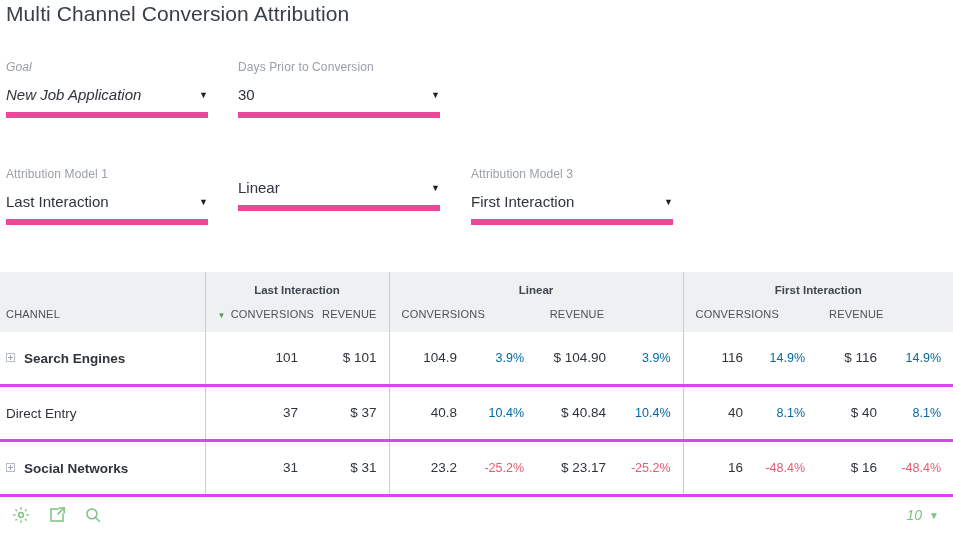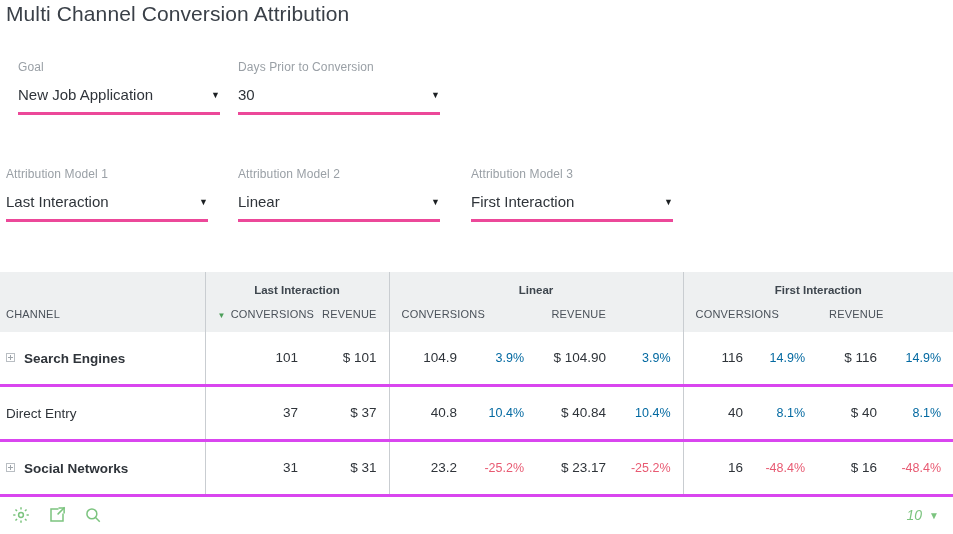--- a/index.html
+++ b/index.html
@@ -37,21 +37,21 @@
     font-size: 12px;
     color: #9aa0a6;
     font-weight: 400;
     letter-spacing: 0.1px;
     line-height: 14px;
     white-space: nowrap;
   }
   .select-control {
     position: relative;
     margin-top: 11px;
-    border-bottom: 3px solid #ec4899;
+    border-bottom: 6px solid #ec4899;
     padding-bottom: 7px;
     display: flex;
     align-items: center;
     justify-content: space-between;
   }
   .select-value {
     font-size: 15px;
     color: #2f343a;
     line-height: 20px;
     white-space: nowrap;
@@ -93,21 +93,21 @@
     font-size: 11px;
     font-weight: normal;
     color: #4a5159;
     padding: 6px 12px 12px 12px;
     vertical-align: bottom;
     letter-spacing: 0.2px;
     white-space: nowrap;
     margin-left: 6px;
   }
   .sub-row th.left { text-align: left; padding-left: 6px; }
-  .sub-row th.right { text-align: right; }
+  .sub-row th.right { text-align: center; }
 
   .divider-left { border-left: 1px solid #c9cdd1 !important; }
 
   tbody tr { height: 35px; }
   tbody td {
     border-bottom: 3px solid #d946ef;
     font-size: 13.5px;
     color: #2f343a;
     padding: 18px 12px;
     height: 35px;
@@ -171,21 +171,21 @@
 </style>
 </head>
 <body>
 
 <div class="page">
 
   <div class="title">Multi Channel Conversion Attribution</div>
 
   <div class="selector-row row1">
 
-    <div class="select-field" style="left:18px; width:202px;">
+    <div class="select-field" style="left:6px; width:202px;font-style:italic;">
       <div class="select-label">Goal</div>
       <div class="select-control">
         <span class="select-value">New Job Application</span>
         <span class="caret">▼</span>
       </div>
     </div>
 
     <div class="select-field" style="left:238px; width:202px;">
       <div class="select-label">Days Prior to Conversion</div>
       <div class="select-control">
@@ -200,21 +200,20 @@
 
     <div class="select-field" style="left:6px; width:202px;">
       <div class="select-label">Attribution Model 1</div>
       <div class="select-control">
         <span class="select-value">Last Interaction</span>
         <span class="caret">▼</span>
       </div>
     </div>
 
     <div class="select-field" style="left:238px; width:202px;">
-      <div class="select-label">Attribution Model 2</div>
       <div class="select-control">
         <span class="select-value">Linear</span>
         <span class="caret">▼</span>
       </div>
     </div>
 
     <div class="select-field" style="left:471px; width:202px;">
       <div class="select-label">Attribution Model 3</div>
       <div class="select-control">
         <span class="select-value">First Interaction</span>

